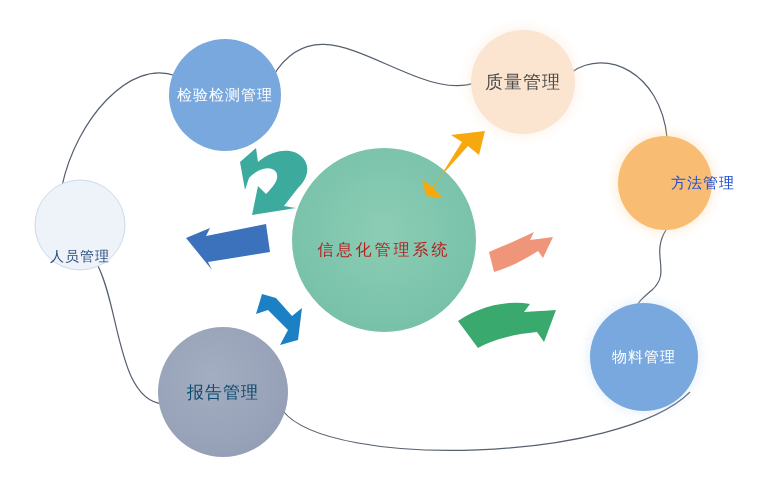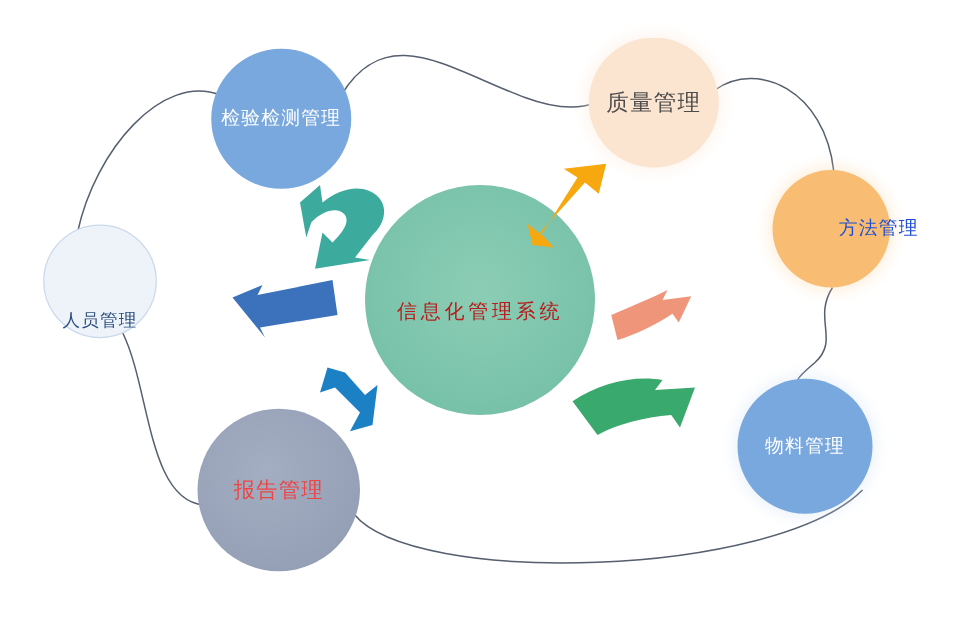--- a/index.html
+++ b/index.html
@@ -127,19 +127,19 @@
   </svg>
 
   <div class="node-label" style="left:225px; top:95px; font-size:15px; color:#ffffff;">检验检测管理</div>
 
   <div class="node-label" style="left:523px; top:82px; font-size:18px; color:#4c4c4c;">质量管理</div>
 
   <div class="node-label" style="left:703px; top:183px; font-size:15px; color:#1d4ed8;">方法管理</div>
 
   <div class="node-label" style="left:644px; top:357px; font-size:15px; color:#ffffff;">物料管理</div>
 
-  <div class="node-label" style="left:223px; top:392px; font-size:17px; color:#ef4444;">报告管理</div>
+  <div class="node-label" style="left:223px; top:392px; font-size:17px; color:#0c4a6e;">报告管理</div>
 
   <div class="node-label" style="left:80px; top:225px; font-size:14px; color:#2b4f80;margin-top:32px;">人员管理</div>
 
   <div class="center-sub">信息化管理系统</div>
 
 </div>
 
 </body></html>

